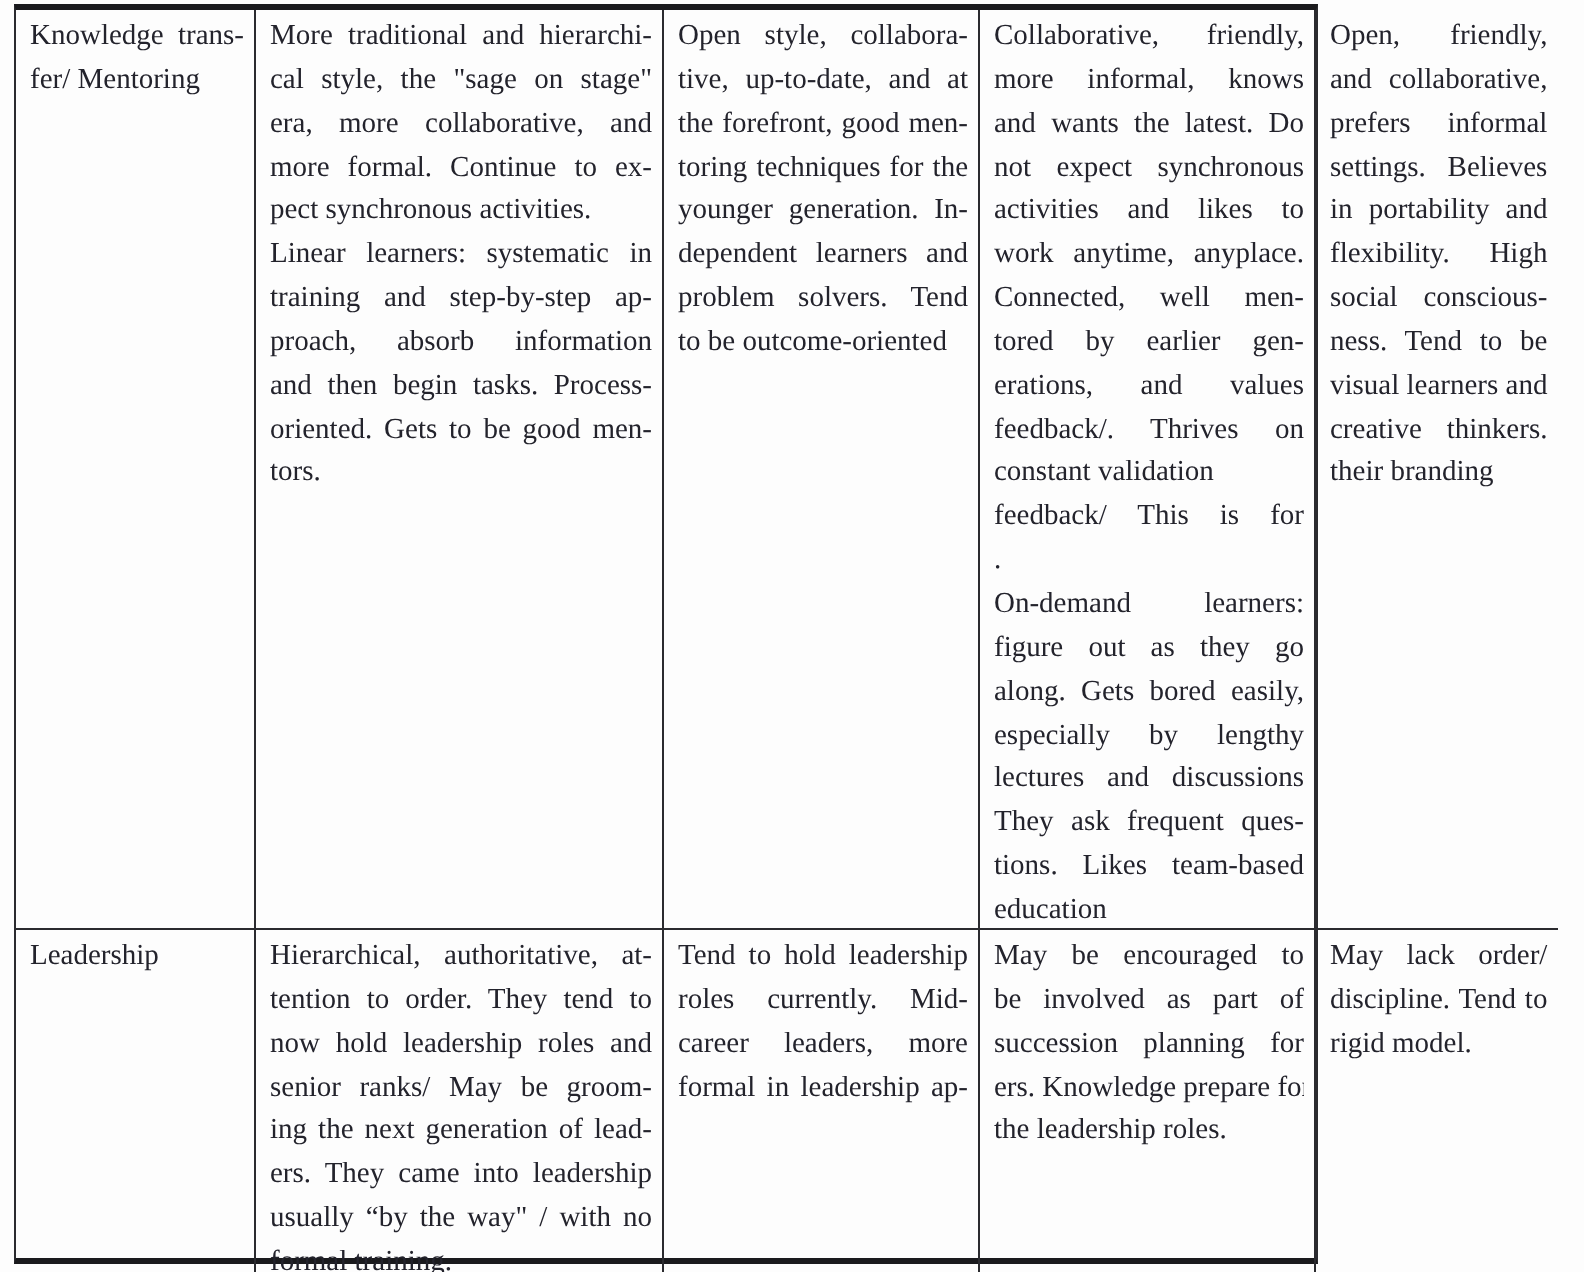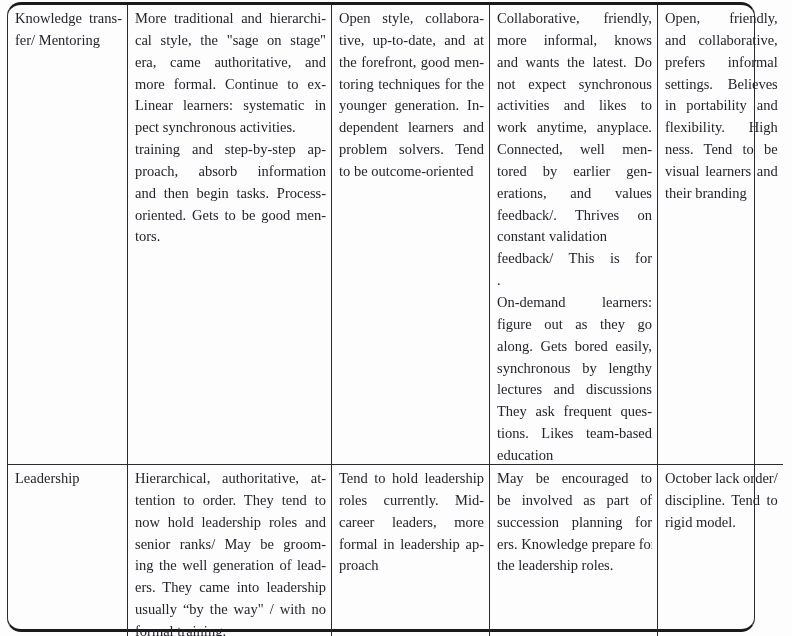--- a/index.html
+++ b/index.html
@@ -12,31 +12,30 @@
     width: 792px;
     height: 636px;
     background: #fdfdfd;
     overflow: hidden;
     font-family: "Liberation Serif", "DejaVu Serif", serif;
   }
   #tbl {
     position: absolute;
     left: 7px;
     top: 2px;
-    width: 748px;
+    width: 652px;
     height: 630px;
     box-sizing: border-box;
     border-left: 1px solid #2b2b2f;
     border-right: 1px solid #2b2b2f;
     border-top: 3px solid #1a1a1d;
     border-bottom: 3px solid #1a1a1d;
     display: grid;
     grid-template-columns: 120px 204px 158px 168px 1fr;
     grid-template-rows: 460px 1fr;
-    border-radius: 14px;
   }
   .cell {
     box-sizing: border-box;
     border-right: 1px solid #2b2b2f;
     padding: 3px 5px 0 7px;
     font-size: 14.5px;
     line-height: 21.85px;
     color: #23232c;
     overflow: visible;
   }
@@ -59,24 +58,24 @@
 
 <div id="page">
   <div id="tbl">
       <div class="cell row0">
         <div class="ln">Knowledge trans-</div>
         <div class="ln nj">fer/ Mentoring</div>
       </div>
       <div class="cell row0">
         <div class="ln">More traditional and hierarchi-</div>
         <div class="ln">cal style, the "sage on stage"</div>
-        <div class="ln">era, came authoritative, and</div>
+        <div class="ln">era, more collaborative, and</div>
         <div class="ln">more formal. Continue to ex-</div>
+        <div class="ln nj">pect synchronous activities.</div>
         <div class="ln">Linear learners: systematic in</div>
-        <div class="ln nj">pect synchronous activities.</div>
         <div class="ln">training and step-by-step ap-</div>
         <div class="ln">proach, absorb information</div>
         <div class="ln">and then begin tasks. Process-</div>
         <div class="ln">oriented. Gets to be good men-</div>
         <div class="ln nj">tors.</div>
       </div>
       <div class="cell row0">
         <div class="ln">Open style, collabora-</div>
         <div class="ln">tive, up-to-date, and at</div>
         <div class="ln">the forefront, good men-</div>
@@ -96,63 +95,64 @@
         <div class="ln">Connected, well men-</div>
         <div class="ln">tored by earlier gen-</div>
         <div class="ln">erations, and values</div>
         <div class="ln">feedback/. Thrives on</div>
         <div class="ln nj">constant validation</div>
         <div class="ln">feedback/ This is for</div>
         <div class="ln nj">.</div>
         <div class="ln">On-demand learners:</div>
         <div class="ln">figure out as they go</div>
         <div class="ln">along. Gets bored easily,</div>
-        <div class="ln">synchronous by lengthy</div>
+        <div class="ln">especially by lengthy</div>
         <div class="ln">lectures and discussions</div>
         <div class="ln">They ask frequent ques-</div>
         <div class="ln">tions. Likes team-based</div>
         <div class="ln nj">education</div>
       </div>
       <div class="cell row0 lastcol">
         <div class="ln">Open, friendly,</div>
         <div class="ln">and collaborative,</div>
         <div class="ln">prefers informal</div>
         <div class="ln">settings. Believes</div>
         <div class="ln">in portability and</div>
         <div class="ln">flexibility. High</div>
+        <div class="ln">social conscious-</div>
         <div class="ln">ness. Tend to be</div>
         <div class="ln">visual learners and</div>
+        <div class="ln">creative thinkers.</div>
         <div class="ln nj">their branding</div>
       </div>
       <div class="cell row1">
         <div class="ln nj">Leadership</div>
       </div>
       <div class="cell row1">
         <div class="ln">Hierarchical, authoritative, at-</div>
         <div class="ln">tention to order. They tend to</div>
         <div class="ln">now hold leadership roles and</div>
         <div class="ln">senior ranks/ May be groom-</div>
-        <div class="ln">ing the well generation of lead-</div>
+        <div class="ln">ing the next generation of lead-</div>
         <div class="ln">ers. They came into leadership</div>
         <div class="ln">usually “by the way" / with no</div>
         <div class="ln nj">formal training.</div>
       </div>
       <div class="cell row1">
         <div class="ln">Tend to hold leadership</div>
         <div class="ln">roles currently. Mid-</div>
         <div class="ln">career leaders, more</div>
         <div class="ln">formal in leadership ap-</div>
-        <div class="ln nj">proach</div>
       </div>
       <div class="cell row1">
         <div class="ln">May be encouraged to</div>
         <div class="ln">be involved as part of</div>
         <div class="ln">succession planning for</div>
         <div class="ln">ers. Knowledge prepare for</div>
         <div class="ln nj">the leadership roles.</div>
       </div>
       <div class="cell row1 lastcol">
-        <div class="ln">October lack order/</div>
+        <div class="ln">May lack order/</div>
         <div class="ln">discipline. Tend to</div>
         <div class="ln nj">rigid model.</div>
       </div>
     </div>
 </div>
 
 </body></html>

